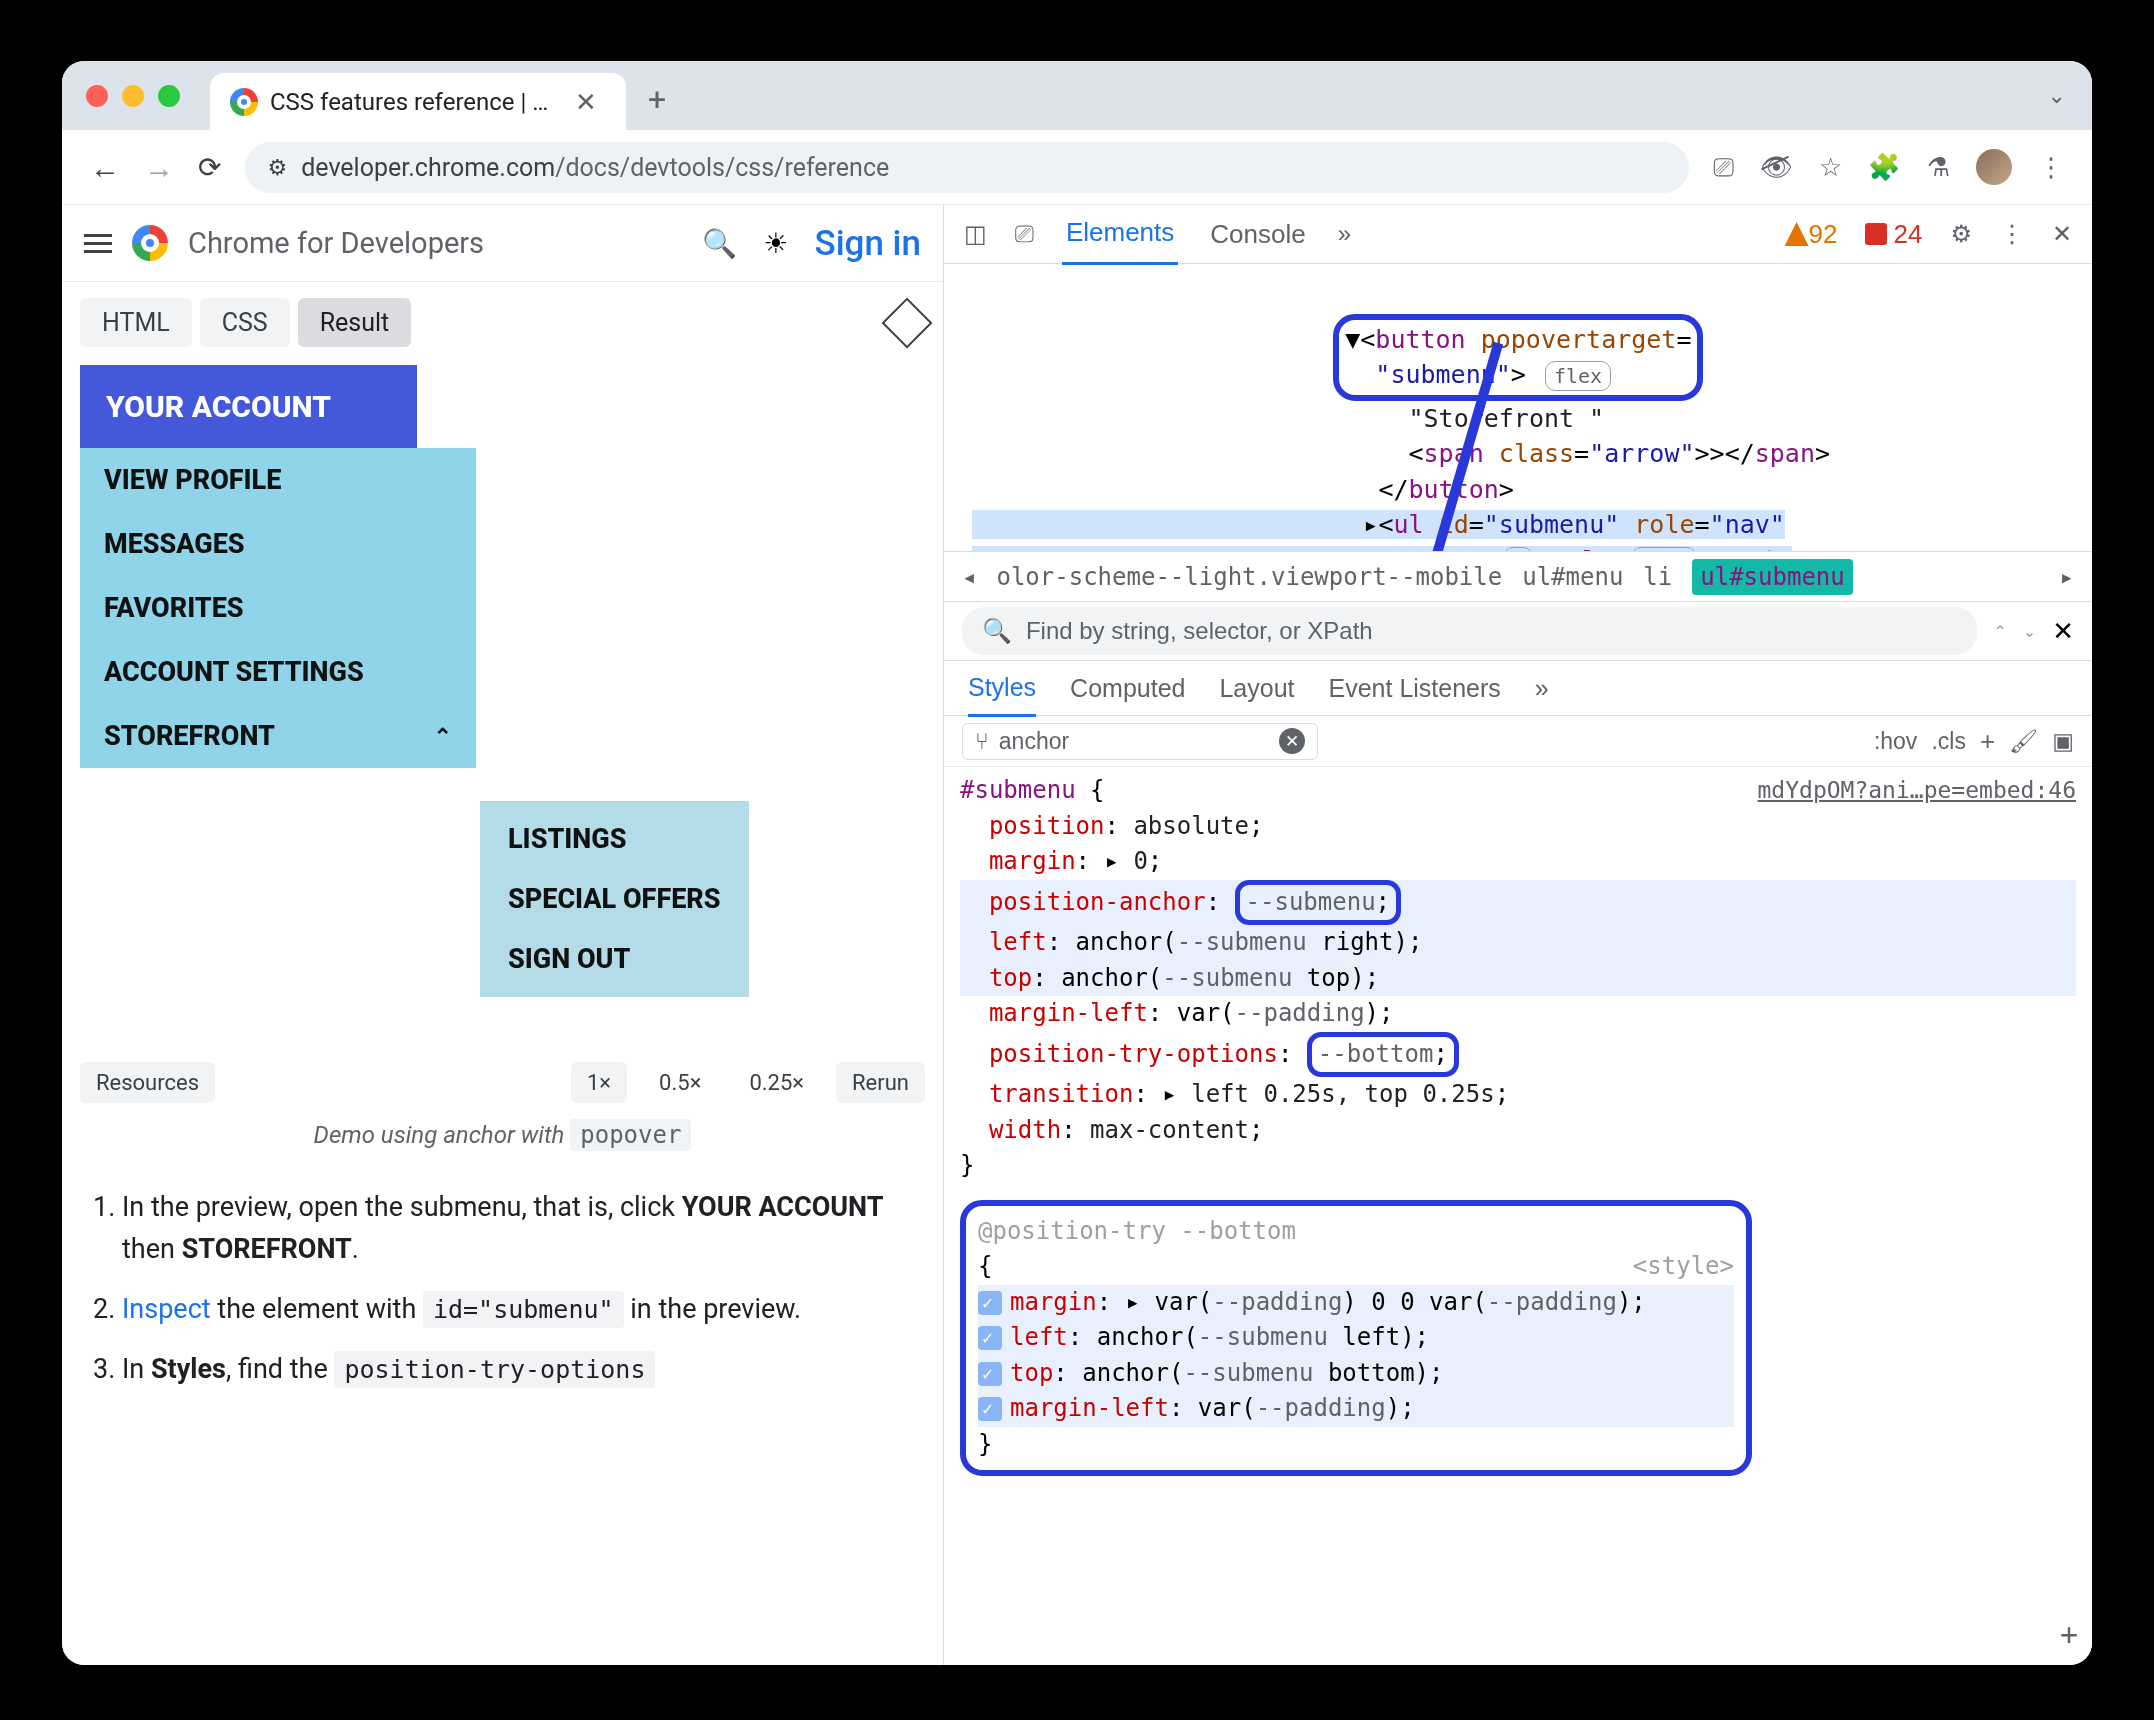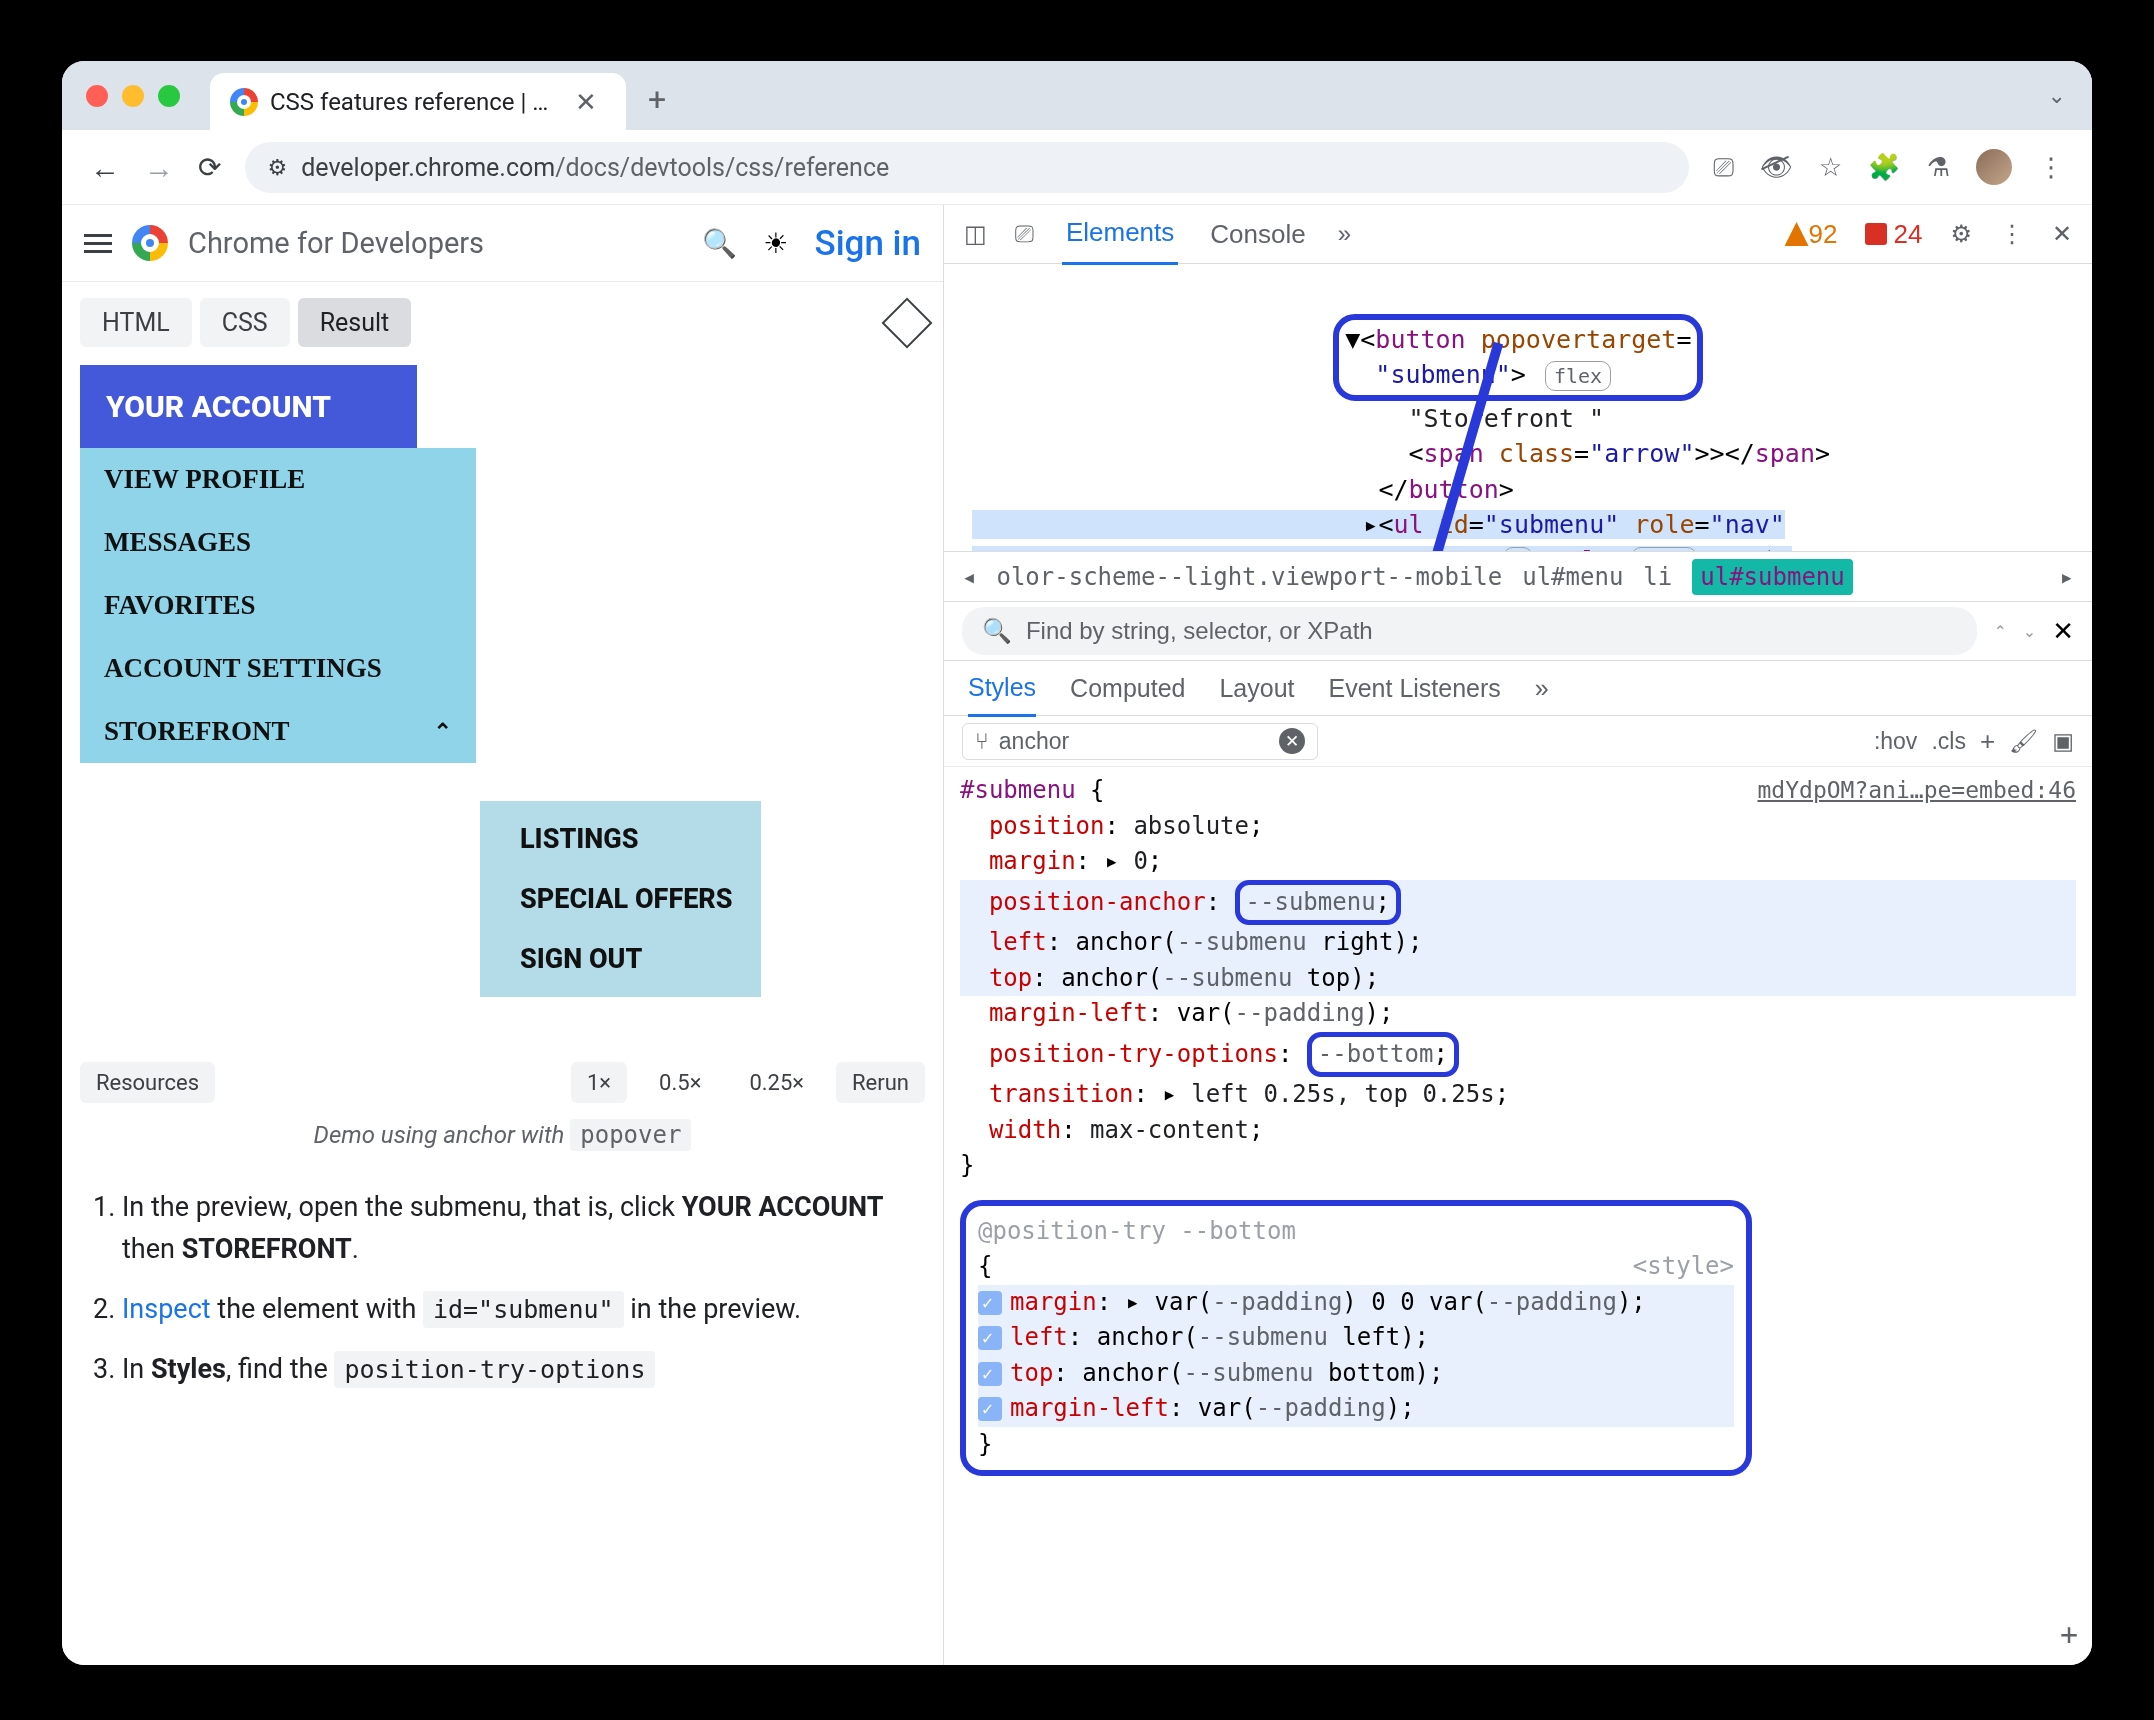--- a/index.html
+++ b/index.html
@@ -88,23 +88,23 @@
   .sign-in{color:#1a73e8;font-size:35px;font-weight:500;text-align:center;}
   
   .demo-tabs{display:flex;gap:0;padding:16px 18px 0;align-items:center;}
   .demo-tab{padding:10px 22px;font-size:25px;color:#3c4043;background:#f1f3f4;border-radius:6px;margin-right:8px;}
   .demo-tab.active{background:#dadce0;color:#202124;}
   .codepen-ico{margin-left:auto;width:36px;height:36px;border:2px solid #3c4043;transform:rotate(45deg);}
   .demo-body{padding:18px;position:relative;}
   .menu-box{position:relative;width:772px;height:673px;}
   .acct-hdr{background:#4459d9;color:#fff;padding:24px 26px;font-size:30px;font-weight:800;width:337px;}
   .submenu{background:#8fd4e8;width:396px;}
-  .submenu-row{padding:16px 24px;font-size:27px;font-weight:800;color:#111;display:flex;align-items:center;gap:12px;font-family:Liberation Serif, serif;}
+  .submenu-row{padding:16px 24px;font-size:27px;font-weight:800;color:#111;display:flex;align-items:center;gap:12px;}
   .popover{background:#b3dce8;position:absolute;left:400px;top:436px;padding:8px 0;}
-  .popover .row{padding:14px 28px;font-size:27px;font-weight:800;color:#111;margin-left:12px;}
+  .popover .row{padding:14px 28px;font-size:27px;font-weight:800;color:#111;}
   .arrow-up{margin-left:auto;font-size:22px;}
   .demo-footer{display:flex;gap:16px;padding:6px 18px;align-items:flex-end;}
   .pill{background:#f1f3f4;padding:8px 16px;border-radius:6px;font-size:22px;color:#3c4043;}
   .caption{text-align:center;font-style:italic;font-size:24px;color:#5f6368;padding:12px;}
   .caption code{background:#f1f3f4;padding:2px 10px;border-radius:4px;font-family:ui-monospace,monospace;font-style:normal;}
   .steps{padding:8px 30px;font-size:27px;line-height:1.55;color:#202124;}
   .steps li{margin:18px 0 18px 30px;}
   .steps code{background:#f1f3f4;padding:4px 10px;border-radius:4px;font-family:ui-monospace,monospace;font-size:25px;}
   .steps a{color:#1a73e8;}
   

